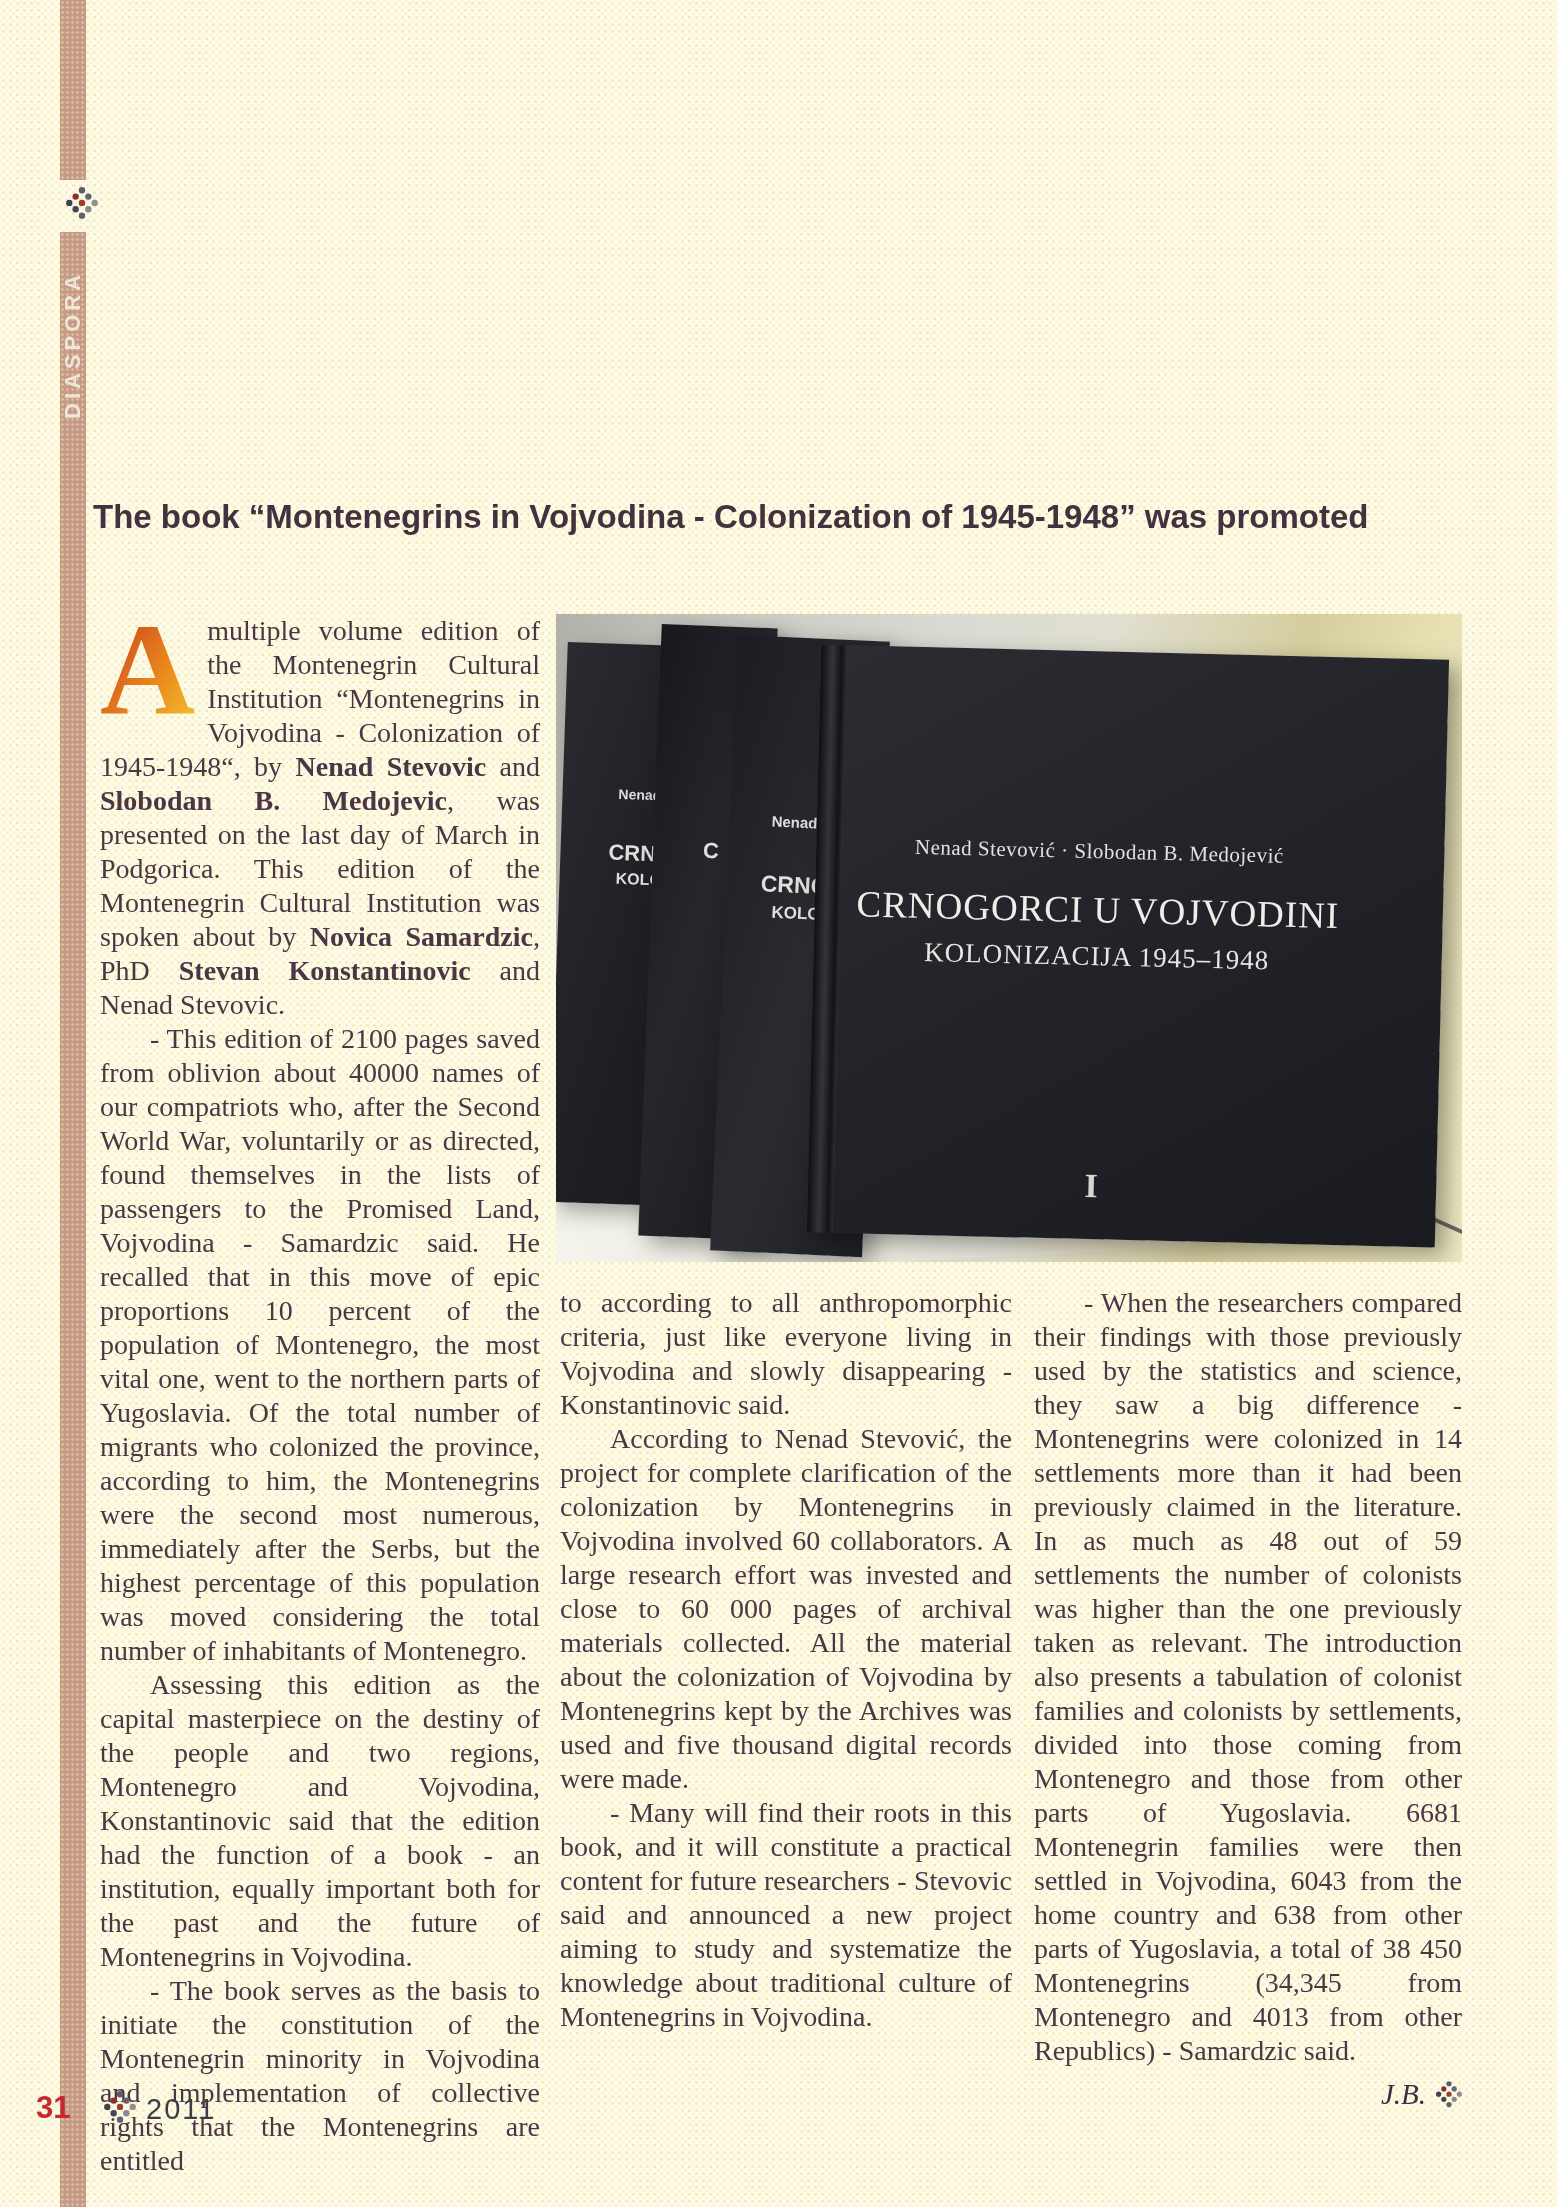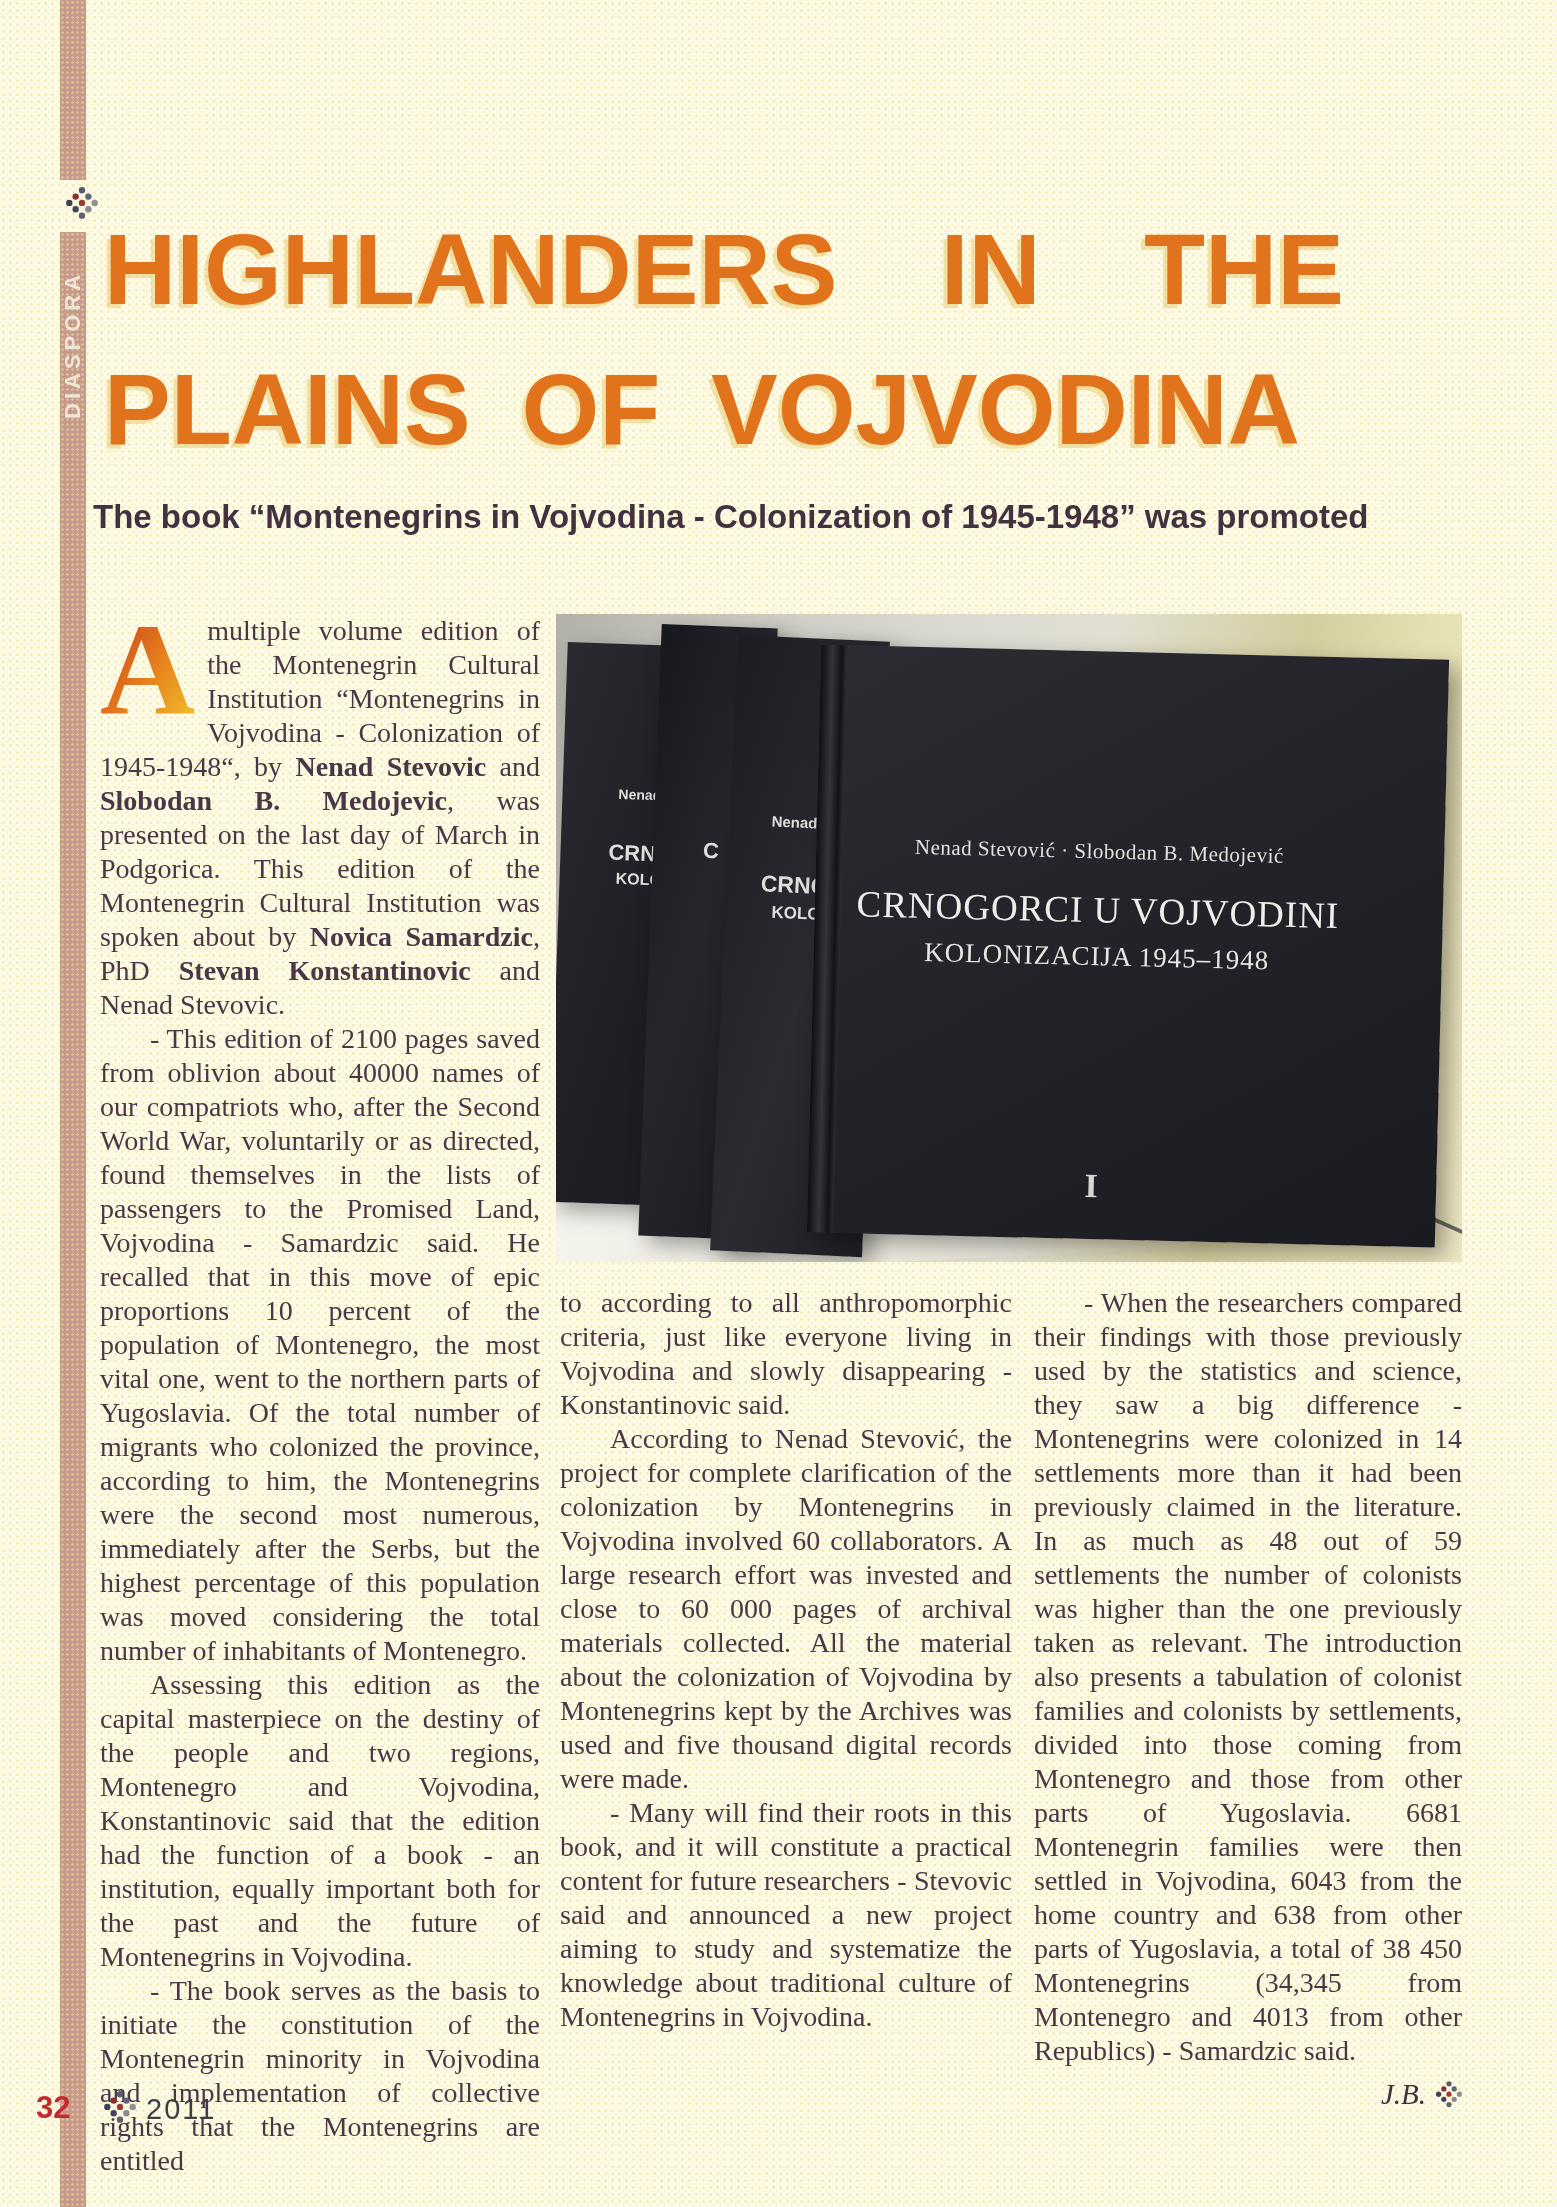--- a/index.html
+++ b/index.html
@@ -109,32 +109,20 @@
     <circle cx="15" cy="16" r="3" fill="#9c3a34"></circle>
       <circle cx="27" cy="16" r="3" fill="#8f8f94"></circle>
     <circle cx="9" cy="22" r="3" fill="#44445e"></circle>
       <circle cx="21" cy="22" r="3" fill="#8a8a90"></circle>
     <circle cx="15" cy="28" r="3" fill="#5f5f72"></circle>
   </svg>
   <div class="stripe main">
     <div class="stripe-label">DIASPORA</div>
   </div>
 
-  <div class="headline">
-    <div class="hl-line l1">
-        <span>HIGHLANDERS</span>
-        <span>IN</span>
-        <span>THE</span>
-      </div>
-    <div class="hl-line l2">
-        <span>PLAINS</span>
-        <span>OF</span>
-        <span>VOJVODINA</span>
-      </div>
-  </div>
 
   <div class="subhead">The book “Montenegrins in Vojvodina - Colonization of 1945-1948” was promoted</div>
 
   <div class="photo">
     <div class="table-surface"></div>
     <div class="white-object"></div>
     <div class="cable"></div>
 
     <div class="book bookA">
       <div class="ct" style="left:56px;top:142px;font-size:14px;">Nenad</div>
@@ -179,21 +167,21 @@
           <circle cx="21" cy="10" r="3" fill="#62627a"></circle>
           <circle cx="3" cy="16" r="3" fill="#3f3f58"></circle>
           <circle cx="15" cy="16" r="3" fill="#9c3a34"></circle>
           <circle cx="27" cy="16" r="3" fill="#8f8f94"></circle>
           <circle cx="9" cy="22" r="3" fill="#44445e"></circle>
           <circle cx="21" cy="22" r="3" fill="#8a8a90"></circle>
           <circle cx="15" cy="28" r="3" fill="#5f5f72"></circle>
         </svg></div>
     </div>
 
-  <div class="footer-page">32</div>
+  <div class="footer-page">31</div>
   <svg class="orn foot-orn" width="32" height="36" viewBox="0 0 30 34">
     <circle cx="15" cy="4" r="3" fill="#5a5a6e"></circle>
       <circle cx="9" cy="10" r="3" fill="#8a3030"></circle>
     <circle cx="21" cy="10" r="3" fill="#62627a"></circle>
       <circle cx="3" cy="16" r="3" fill="#3f3f58"></circle>
     <circle cx="15" cy="16" r="3" fill="#9c3a34"></circle>
       <circle cx="27" cy="16" r="3" fill="#8f8f94"></circle>
     <circle cx="9" cy="22" r="3" fill="#44445e"></circle>
       <circle cx="21" cy="22" r="3" fill="#8a8a90"></circle>
     <circle cx="15" cy="28" r="3" fill="#5f5f72"></circle>

